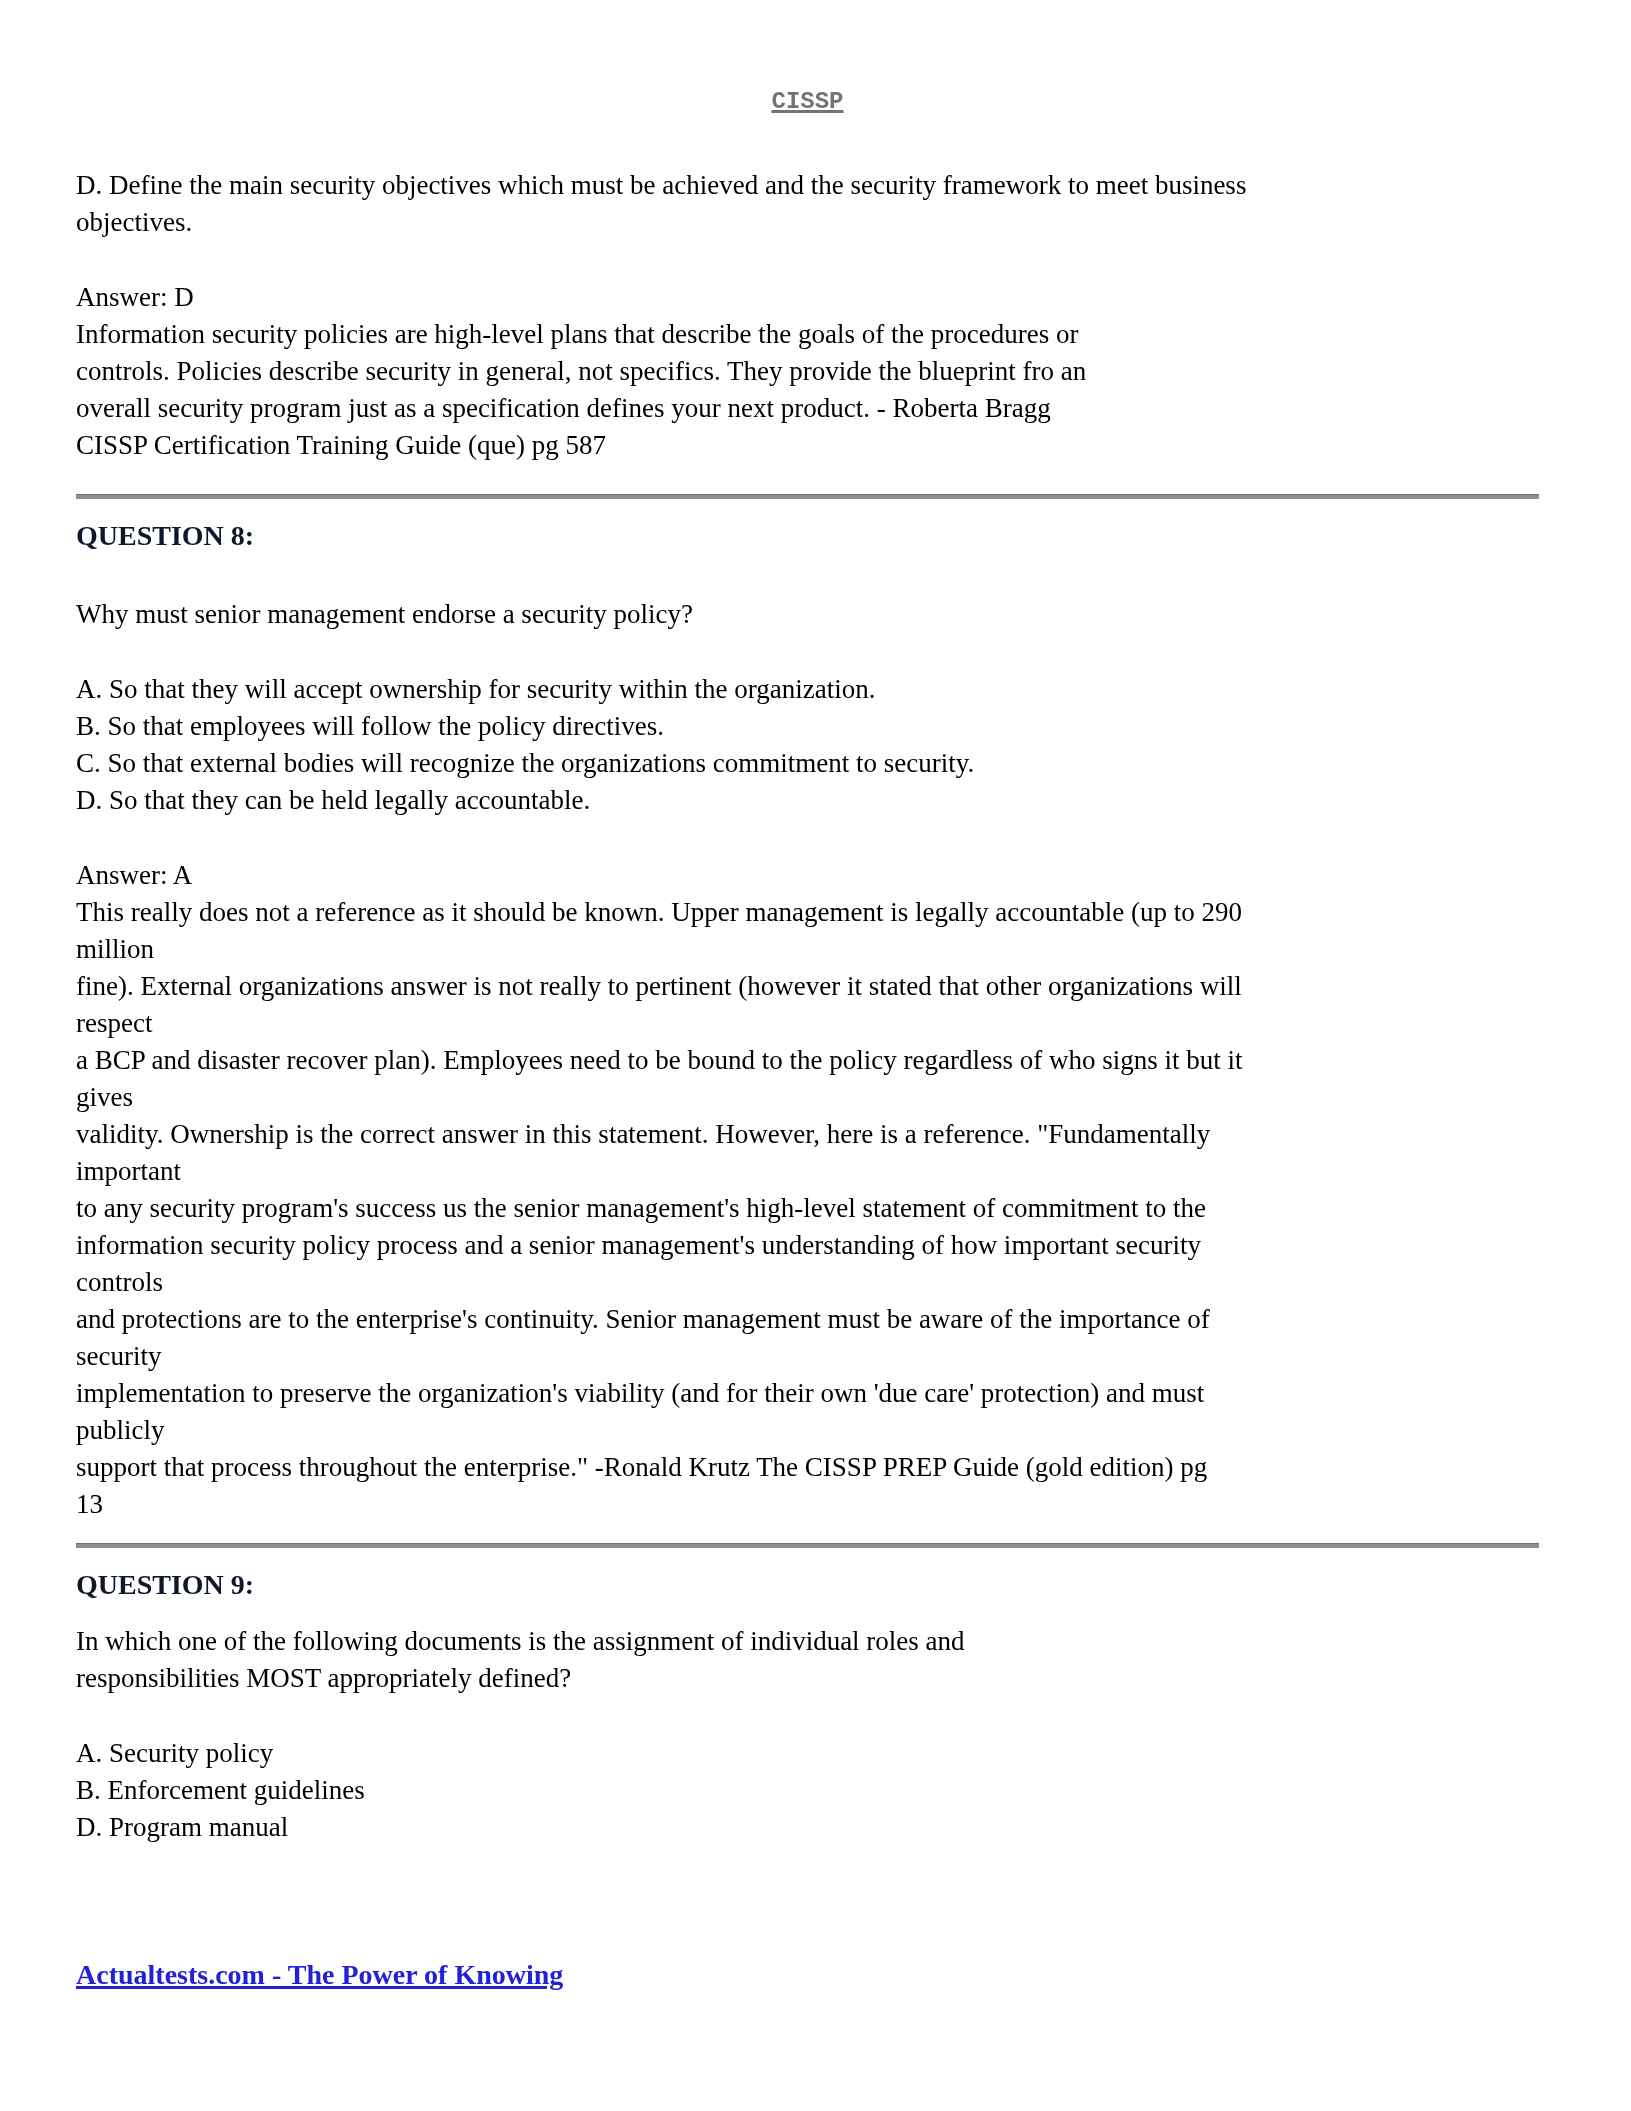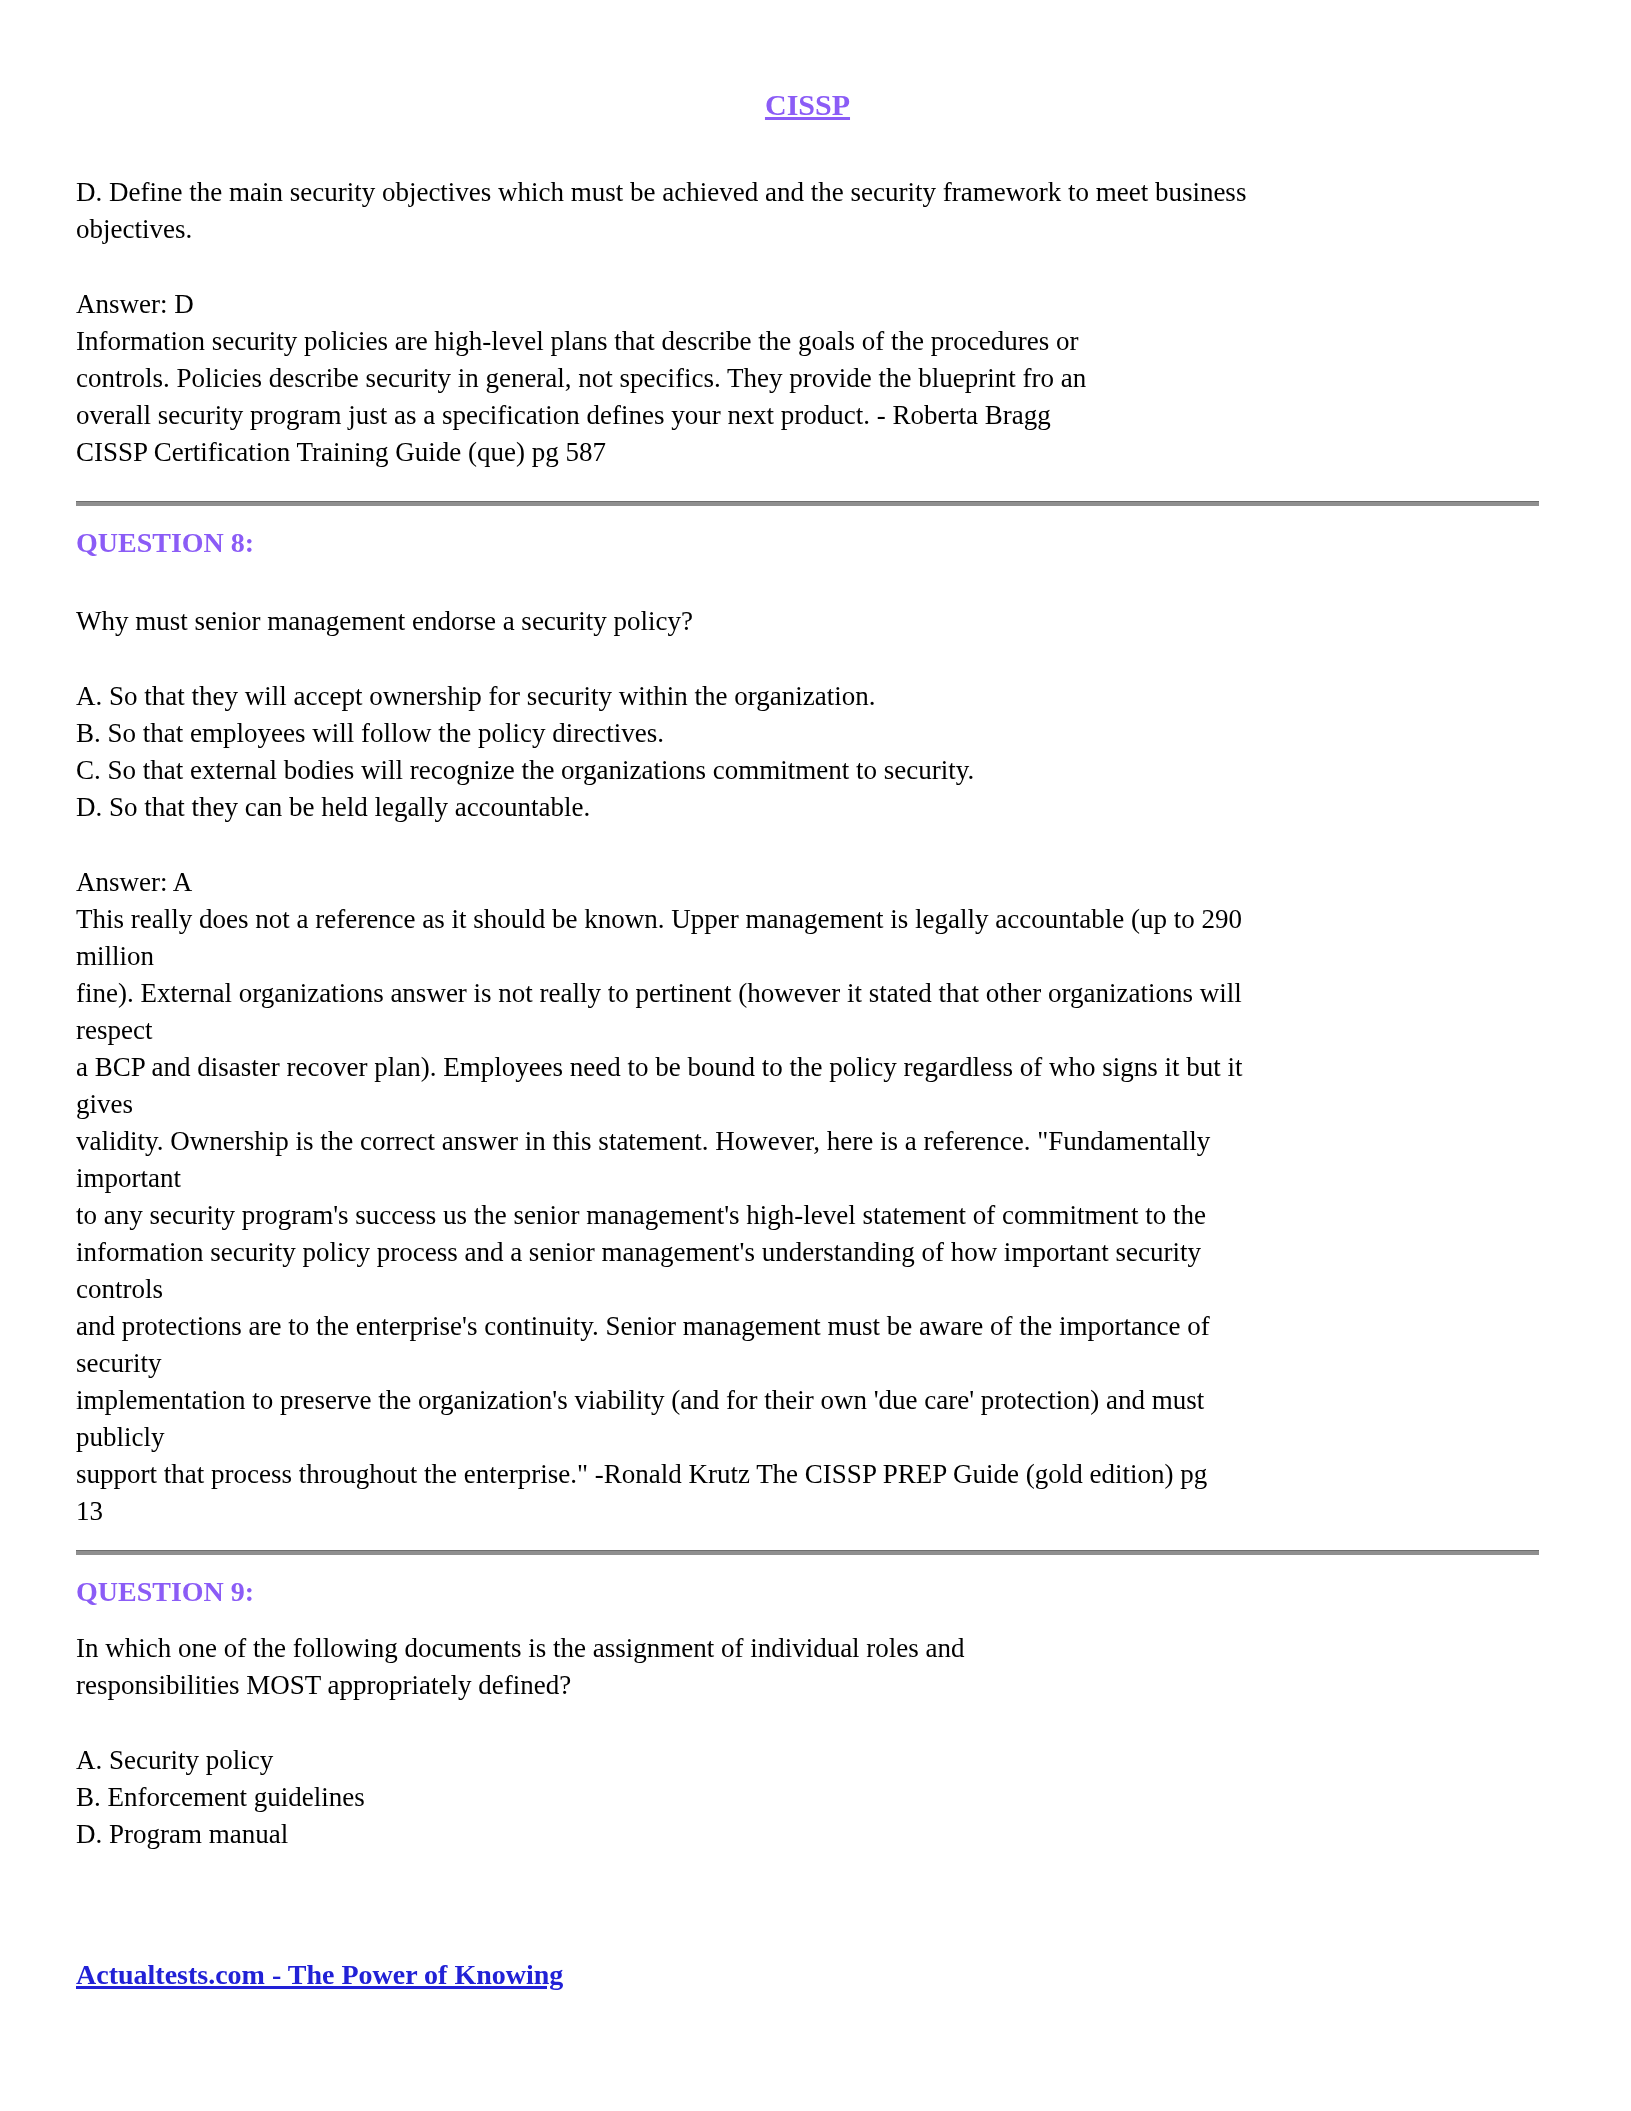--- a/index.html
+++ b/index.html
@@ -19,26 +19,27 @@
     width: 1631px;
     height: 2111px;
     padding: 88px 92px 120px 76px;
     display: flex;
     flex-direction: column;
   }
   .doc-header {
     text-align: center;
   }
   .doc-title-link {
-    font-size: 30px;
+    font-size: 24px;
     font-weight: bold;
-    color: #8b5cf6;
+    color: #737373;
     text-decoration: underline;
     text-decoration-thickness: 3px;
     cursor: pointer;
+    font-family: Liberation Mono, monospace;
   }
   .body-text {
     font-size: 27px;
     line-height: 37px;
     white-space: pre-line;
     margin: 0;
   }
   .option-line {
     font-size: 27px;
     line-height: 37px;
@@ -54,21 +55,21 @@
     background: #8f8f8f;
     border-top: 1px solid #6e6e6e;
     margin: 30px 0 0 0;
     width: 100%;
   }
   .rule-2 { margin-top: 20px; }
   .question-heading {
     font-size: 28px;
     line-height: 37px;
     font-weight: bold;
-    color: #8b5cf6;
+    color: #0f172a;
     margin: 18px 0 0 0;
   }
   .q9-heading { }
   .q9-question { margin-top: 20px; }
   .doc-footer {
     margin-top: auto;
     text-align: left;
   }
   .footer-link {
     font-size: 28px;

